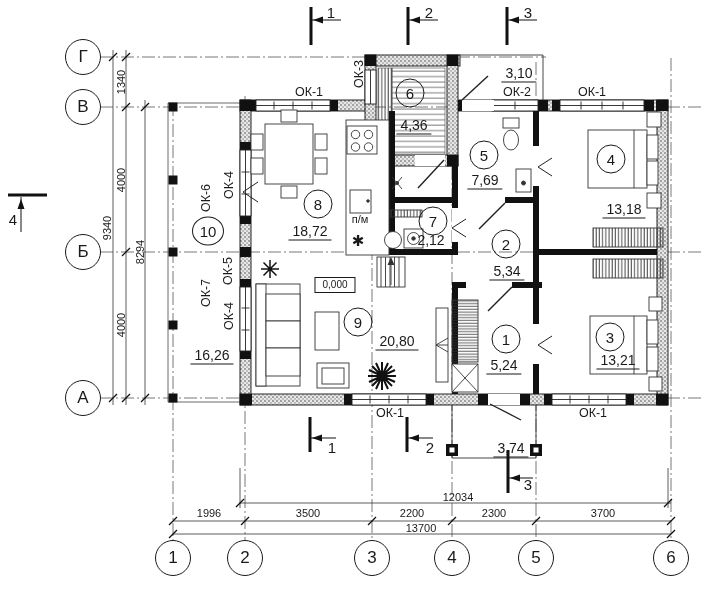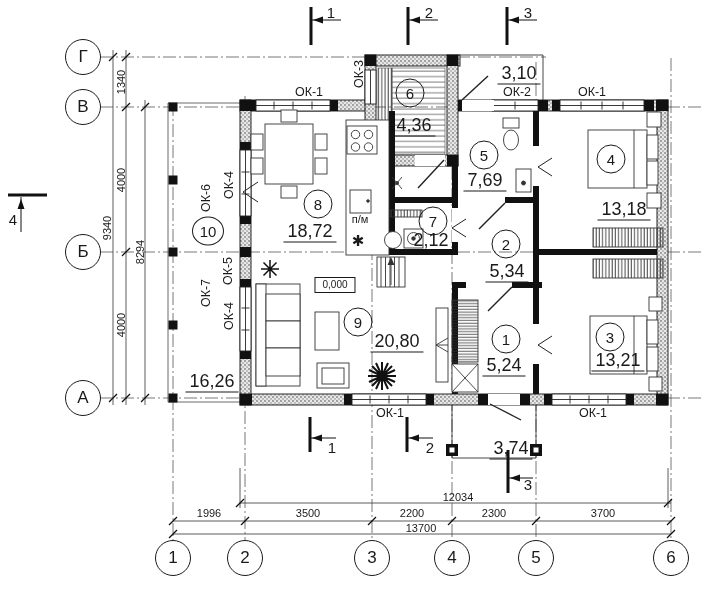--- a/index.html
+++ b/index.html
@@ -6,21 +6,21 @@
   .plan {
     position:relative; width:713px; height:608px; background:#fff;
     font-family:"Liberation Sans", sans-serif; color:#1a1a1a; overflow:hidden;
   }
   .plan svg { position:absolute; left:0; top:0; }
   .lbl {
     position:absolute; transform:translate(-50%,-50%);
     font-size:11px; line-height:1; white-space:nowrap; color:#1a1a1a;
   }
   .md  { font-size:12.5px; }
-  .area{ font-size:18px; }
+  .area{ font-size:14px; }
   .sec { font-size:15px; }
   .u   { border-bottom:1.3px solid #1a1a1a; padding:0 4px 2px 4px; }
   .vert{ transform:translate(-50%,-50%) rotate(-90deg); }
   .circ{
     position:absolute; transform:translate(-50%,-50%);
     border:1.3px solid #1a1a1a; border-radius:50%;
     display:flex; align-items:center; justify-content:center;
   }
   .axisc{ width:34px; height:34px; font-size:17px; background:#fff; }
   .roomc{ width:27px; height:27px; font-size:15px; background:transparent; }
@@ -423,21 +423,21 @@
 
 <div class="lbl area u" style="left:504px;top:366px">5,24</div>
 <div class="lbl area u" style="left:507px;top:272px">5,34</div>
 <div class="lbl area u" style="left:618px;top:361px">13,21</div>
 <div class="lbl area u" style="left:624px;top:210px">13,18</div>
 <div class="lbl area u" style="left:485px;top:181px">7,69</div>
 <div class="lbl area u" style="left:414px;top:126px">4,36</div>
 <div class="lbl area" style="left:431px;top:240px">2,12</div>
 <div class="lbl area u" style="left:310px;top:232px">18,72</div>
 <div class="lbl area u" style="left:397px;top:342px">20,80</div>
-<div class="lbl area u" style="left:212px;top:382px">16,26</div>
+<div class="lbl area u" style="left:212px;top:356px">16,26</div>
 
 <div class="levelbox" style="left:335px;top:285px">0,000</div>
 <div class="lbl" style="left:360px;top:219px">п/м</div>
 <div class="lbl" style="left:358px;top:240px;font-size:15px">✱</div>
 
 <div class="lbl md" style="left:309px;top:92px">ОК-1</div>
 <div class="lbl md" style="left:592px;top:92px">ОК-1</div>
 <div class="lbl md" style="left:390px;top:413px">ОК-1</div>
 <div class="lbl md" style="left:593px;top:413px">ОК-1</div>
 <div class="lbl md" style="left:517px;top:92px">ОК-2</div>

